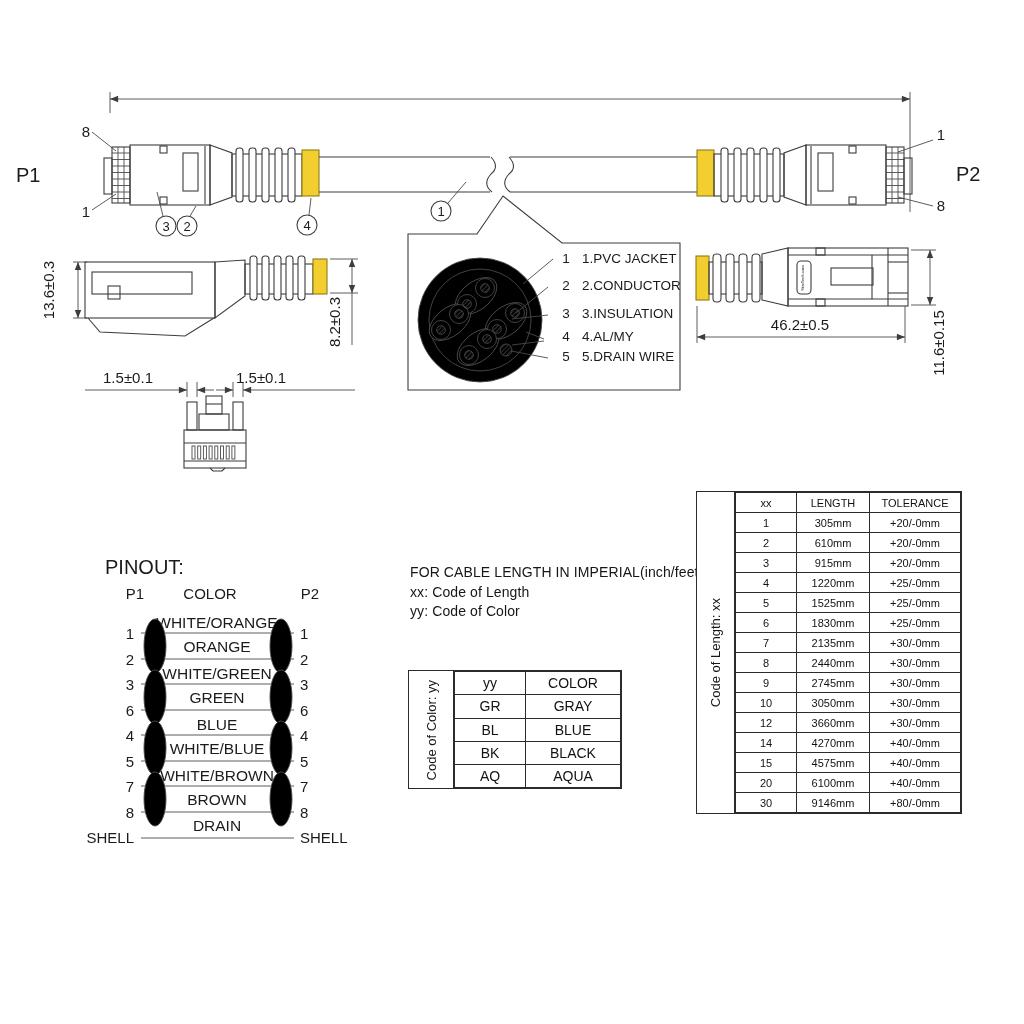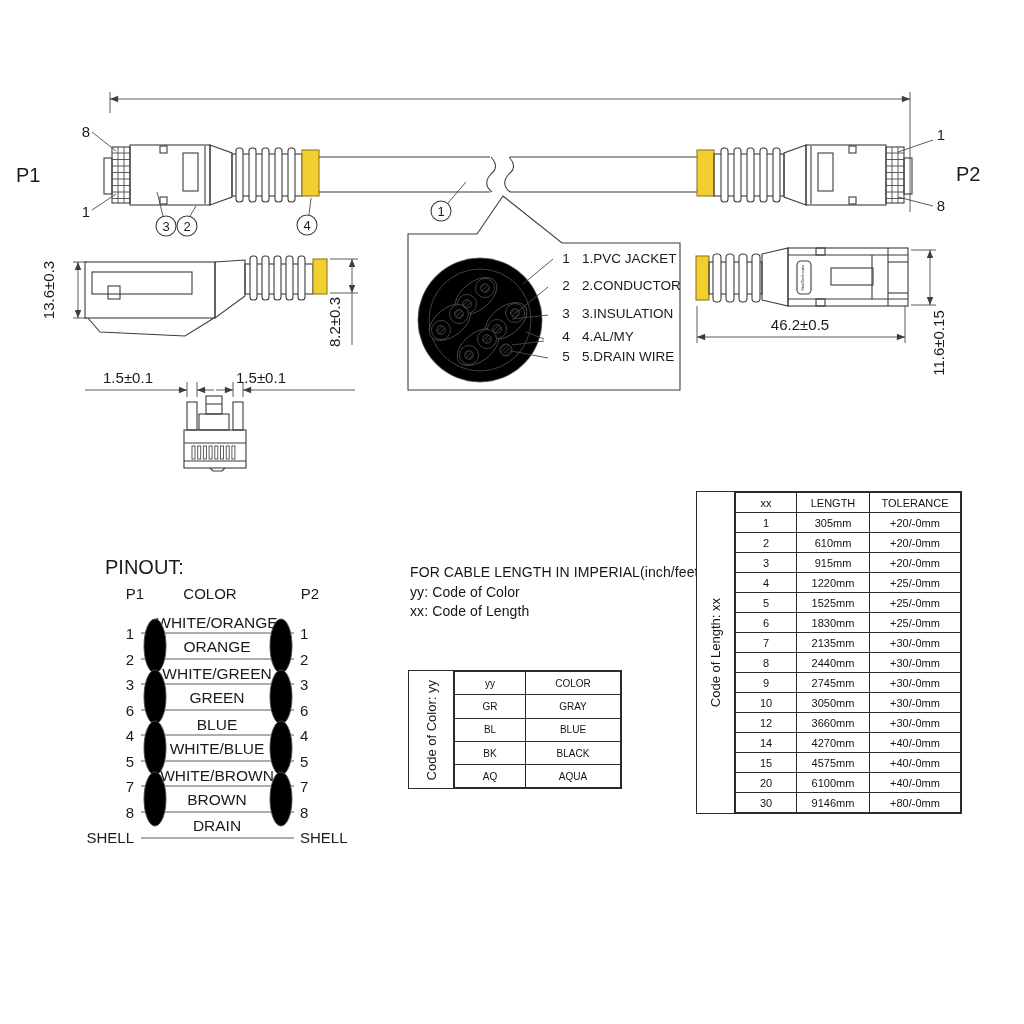--- a/index.html
+++ b/index.html
@@ -15,21 +15,21 @@
   .notes{position:absolute;left:410px;top:563px;font-size:14px;line-height:19.5px;
          color:#161616;letter-spacing:.1px;white-space:nowrap}
   .tbl-wrap{position:absolute;display:flex;border:1.6px solid #2b2b2b;background:#fff}
   .side-cell{border-right:1px solid #2b2b2b;display:flex;align-items:center;justify-content:center}
   .side-cell span{writing-mode:vertical-rl;transform:rotate(180deg);font-size:13px;
                   color:#161616;white-space:nowrap}
   table{border-collapse:collapse}
   td,th{border:1px solid #2b2b2b;text-align:center;vertical-align:middle;
         font-weight:400;color:#121212;padding:0 2px;white-space:nowrap}
   .color-table .side-cell{width:44px}
-  .color-table th,.color-table td{height:22.3px;font-size:10px}
+  .color-table th,.color-table td{height:22.3px;font-size:14px}
   .color-table th:nth-child(1),.color-table td:nth-child(1){width:66px}
   .color-table th:nth-child(2),.color-table td:nth-child(2){width:90px}
   .length-table .side-cell{width:37px}
   .length-table th,.length-table td{height:19px;font-size:11px}
   .length-table th:nth-child(1),.length-table td:nth-child(1){width:56px}
   .length-table th:nth-child(2),.length-table td:nth-child(2){width:68px}
   .length-table th:nth-child(3),.length-table td:nth-child(3){width:86px}
 </style>
 </head>
 <body>
@@ -371,22 +371,22 @@
       <text class="t155" x="217" y="831" text-anchor="middle">DRAIN</text>
       <line class="thin" x1="141" y1="838" x2="294" y2="838"></line>
       <text class="t15" x="134" y="843" text-anchor="end">SHELL</text>
       <text class="t15" x="300" y="843">SHELL</text>
     </g>
   </g>
 </svg>
 
 <div class="notes">
   <div>FOR CABLE LENGTH IN IMPERIAL(inch/feet)</div>
+  <div>xx: Code of Length</div>
   <div>yy: Code of Color</div>
-  <div>xx: Code of Length</div>
 </div>
 
 <div class="tbl-wrap color-table" style="left:408px;top:670px;">
   <div class="side-cell">
     <span>Code of Color: yy</span>
   </div>
   <table>
     <thead>
           <tr>
             <th>yy</th>

